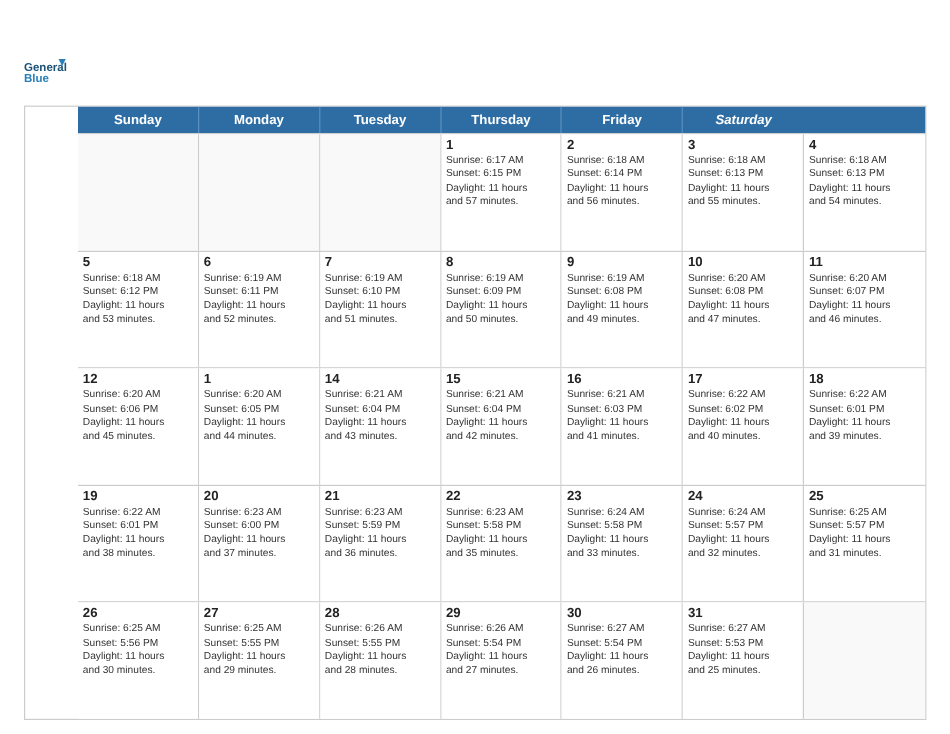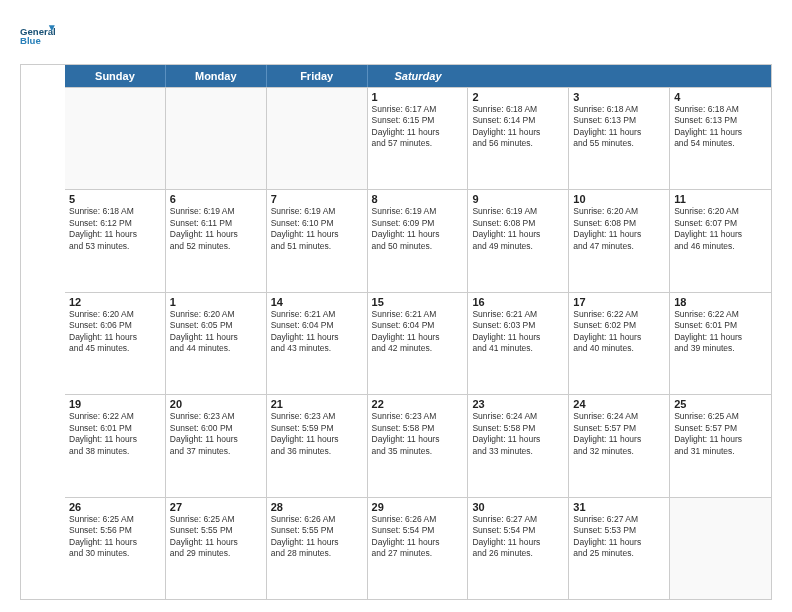--- a/index.html
+++ b/index.html
@@ -15,20 +15,21 @@
       height: 612px;
       padding: 18px 20px 12px 20px;
       display: flex;
       flex-direction: column;
     }
     .header {
       display: flex;
       justify-content: space-between;
       align-items: flex-start;
       margin-bottom: 10px;
+      margin-top: 24px;
     }
     .logo {
       display: flex;
       align-items: center;
     }
     .title-block {
       text-align: right;
     }
     .month-title {
       font-size: 32px;
@@ -110,20 +111,22 @@
     <div class="title-block">
       <div class="month-title"></div>
       <div class="location"></div>
     </div>
   </div>
 
   <div class="calendar">
     <div class="cal-header-row">
     <div class="cal-header-cell">Sunday</div>
         <div class="cal-header-cell">Monday</div>
+        <div class="cal-header-cell">Tuesday</div>
+        <div class="cal-header-cell">Thursday</div>
         <div class="cal-header-cell">Friday</div>
         <div class="cal-header-cell">Saturday</div>
       </div>
     <div class="cal-body">
     <div class="cal-row">
           <div class="cal-cell empty"></div>
           <div class="cal-cell empty"></div>
           <div class="cal-cell empty"></div>
           <div class="cal-cell">
           <span class="day-num">1</span>

